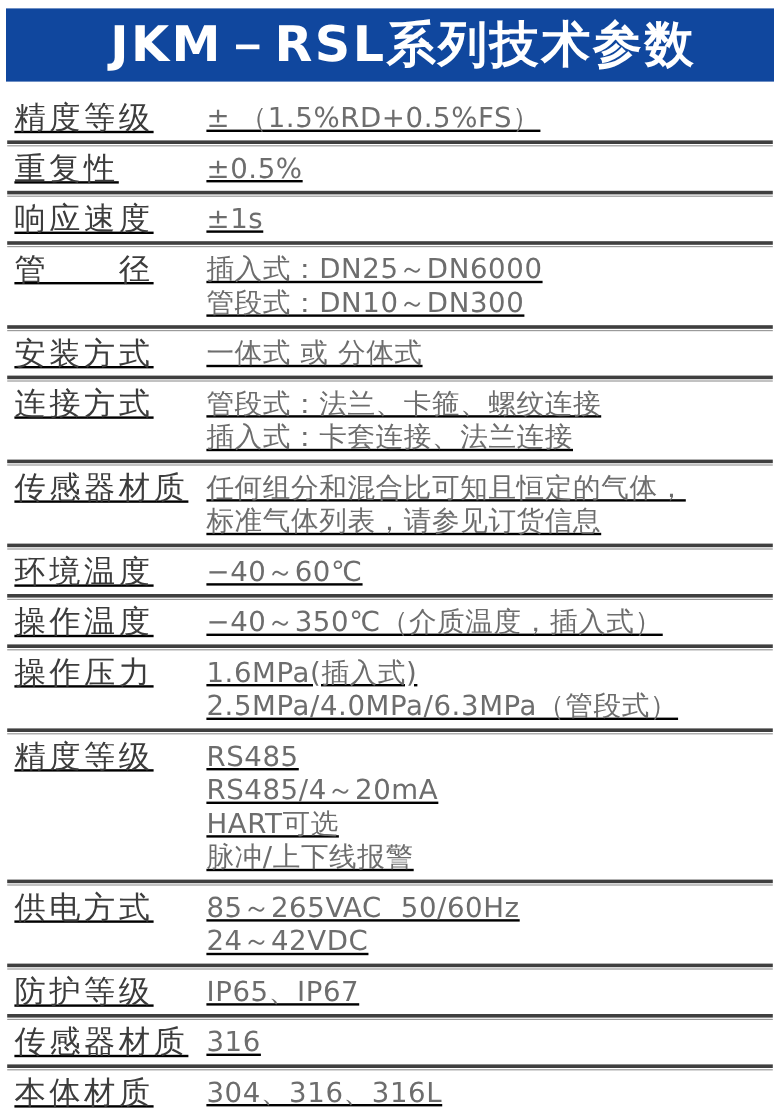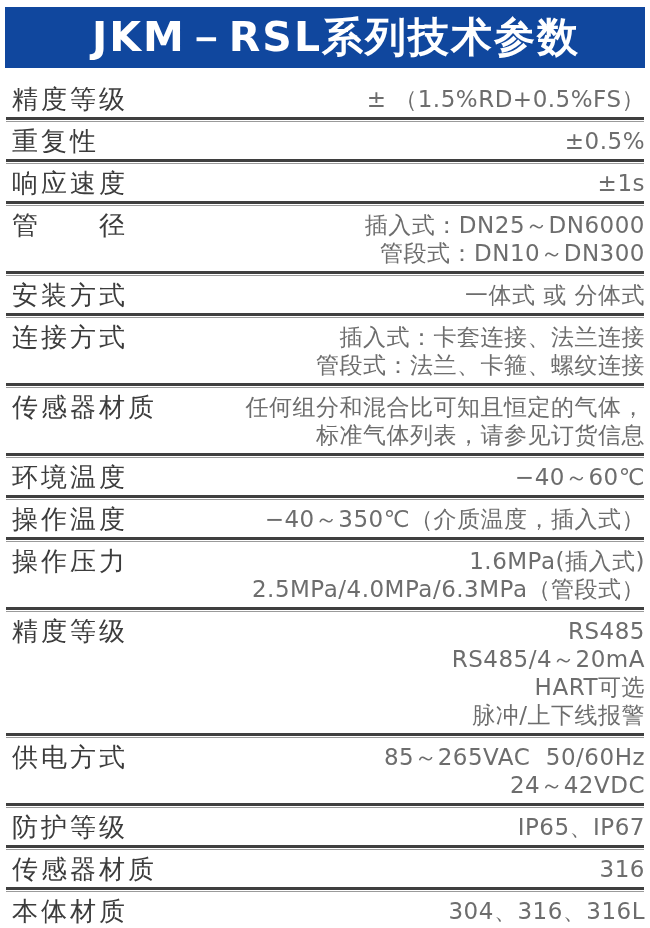--- a/index.html
+++ b/index.html
@@ -38,34 +38,34 @@
     font-weight: bold;
     letter-spacing: 2px;
     white-space: nowrap;
     margin-left: 22px;
   }
   .table { width: 100%; }
   .row {
     display: flex;
     align-items: flex-start;
     padding: 5px 0 4px 0;
+    text-decoration: underline;
   }
   .label {
     flex: 0 0 167px;
     padding-left: 7px;
     font-size: 26px;
     letter-spacing: 3px;
     line-height: 28px;
     color: var(--label-color);
     white-space: pre-wrap;
   }
   .value {
     flex: 1;
     color: var(--value-color);
-    text-align: right;
   }
   .line {
     font-size: 23px;
     line-height: 28px;
     letter-spacing: 0.5px;
     white-space: pre-wrap;
   }
   .rule {
     height: 5px;
     margin: 0 1px;
@@ -113,22 +113,22 @@
       <div class="row">
         <div class="label">安装方式</div>
         <div class="value">
           <div class="line">一体式 或 分体式</div>
         </div>
       </div>
       <div class="rule"></div>
       <div class="row">
         <div class="label">连接方式</div>
         <div class="value">
+          <div class="line">管段式：法兰、卡箍、螺纹连接</div>
           <div class="line">插入式：卡套连接、法兰连接</div>
-          <div class="line">管段式：法兰、卡箍、螺纹连接</div>
         </div>
       </div>
       <div class="rule"></div>
       <div class="row">
         <div class="label">传感器材质</div>
         <div class="value">
           <div class="line">任何组分和混合比可知且恒定的气体，</div>
           <div class="line">标准气体列表，请参见订货信息</div>
         </div>
       </div>

